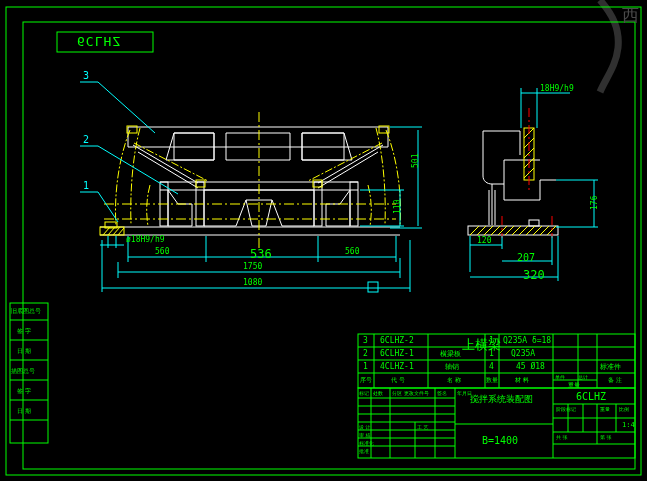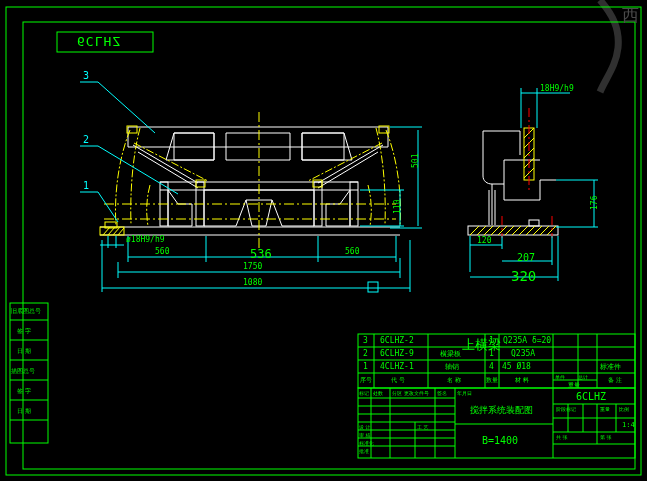--- a/index.html
+++ b/index.html
@@ -266,59 +266,59 @@
   <div class="txt" style="position:absolute;left:243px;top:262px;font-size:8px;color:#00ff00;">1750</div>
   <div class="txt" style="position:absolute;left:243px;top:278px;font-size:8px;color:#00ff00;">1080</div>
   <div class="txt" style="position:absolute;left:411px;top:168px;font-size:8px;color:#00ff00;transform:rotate(-90deg);transform-origin:left top;">501</div>
   <div class="txt" style="position:absolute;left:393px;top:214px;font-size:8px;color:#00ff00;transform:rotate(-90deg);transform-origin:left top;">110</div>
   <div class="txt" style="position:absolute;left:126px;top:235px;font-size:8px;color:#00ff00;">ø18H9/h9</div>
 
   <div class="txt" style="position:absolute;left:540px;top:84px;font-size:8px;color:#00ff00;">18H9/h9</div>
   <div class="txt" style="position:absolute;left:590px;top:210px;font-size:8px;color:#00ff00;transform:rotate(-90deg);transform-origin:left top;">176</div>
   <div class="txt" style="position:absolute;left:477px;top:236px;font-size:8px;color:#00ff00;">120</div>
   <div class="txt" style="position:absolute;left:517px;top:252px;font-size:10px;color:#00ff00;">207</div>
-  <div class="txt" style="position:absolute;left:511px;top:268px;font-size:14px;color:#00ff00;">320</div>
+  <div class="txt" style="position:absolute;left:523px;top:268px;font-size:12px;color:#00ff00;">320</div>
 
   <div class="txt" style="position:absolute;left:11px;top:307px;font-size:6px;color:#00ff00;font-family:'DejaVu Sans',sans-serif;">旧底图总号</div>
   <div class="txt" style="position:absolute;left:17px;top:327px;font-size:6px;color:#00ff00;font-family:'DejaVu Sans',sans-serif;">签 字</div>
   <div class="txt" style="position:absolute;left:17px;top:347px;font-size:6px;color:#00ff00;font-family:'DejaVu Sans',sans-serif;">日 期</div>
   <div class="txt" style="position:absolute;left:11px;top:367px;font-size:6px;color:#00ff00;font-family:'DejaVu Sans',sans-serif;">描图总号</div>
   <div class="txt" style="position:absolute;left:17px;top:387px;font-size:6px;color:#00ff00;font-family:'DejaVu Sans',sans-serif;">签 字</div>
   <div class="txt" style="position:absolute;left:17px;top:407px;font-size:6px;color:#00ff00;font-family:'DejaVu Sans',sans-serif;">日 期</div>
 
   <div class="txt" style="position:absolute;left:363px;top:336px;font-size:8px;color:#00ff00;">3</div>
   <div class="txt" style="position:absolute;left:380px;top:336px;font-size:8px;color:#00ff00;">6CLHZ-2</div>
   <div class="txt" style="position:absolute;left:462px;top:336px;font-size:13px;color:#00ff00;font-family:'DejaVu Sans',sans-serif;">上横梁</div>
   <div class="txt" style="position:absolute;left:489px;top:336px;font-size:8px;color:#00ff00;">1</div>
-  <div class="txt" style="position:absolute;left:503px;top:336px;font-size:8px;color:#00ff00;">Q235A  δ=20</div>
+  <div class="txt" style="position:absolute;left:503px;top:336px;font-size:8px;color:#00ff00;">Q235A  δ=18</div>
 
   <div class="txt" style="position:absolute;left:363px;top:349px;font-size:8px;color:#00ff00;">2</div>
-  <div class="txt" style="position:absolute;left:380px;top:349px;font-size:8px;color:#00ff00;">6CLHZ-9</div>
+  <div class="txt" style="position:absolute;left:380px;top:349px;font-size:8px;color:#00ff00;">6CLHZ-1</div>
   <div class="txt" style="position:absolute;left:440px;top:349px;font-size:7px;color:#00ff00;font-family:'DejaVu Sans',sans-serif;">横梁板</div>
   <div class="txt" style="position:absolute;left:489px;top:349px;font-size:8px;color:#00ff00;">1</div>
   <div class="txt" style="position:absolute;left:511px;top:349px;font-size:8px;color:#00ff00;">Q235A</div>
 
   <div class="txt" style="position:absolute;left:363px;top:362px;font-size:8px;color:#00ff00;">1</div>
   <div class="txt" style="position:absolute;left:380px;top:362px;font-size:8px;color:#00ff00;">4CLHZ-1</div>
   <div class="txt" style="position:absolute;left:445px;top:362px;font-size:7px;color:#00ff00;font-family:Liberation Serif, serif;">轴销</div>
   <div class="txt" style="position:absolute;left:489px;top:362px;font-size:8px;color:#00ff00;">4</div>
-  <div class="txt" style="position:absolute;left:502px;top:362px;font-size:8px;color:#00ff00;">45  Ø18</div>
+  <div class="txt" style="position:absolute;left:516px;top:362px;font-size:8px;color:#00ff00;">45  Ø18</div>
   <div class="txt" style="position:absolute;left:600px;top:362px;font-size:7px;color:#00ff00;font-family:'DejaVu Sans',sans-serif;">标准件</div>
 
   <div class="txt" style="position:absolute;left:360px;top:376px;font-size:6px;color:#00ff00;font-family:'DejaVu Sans',sans-serif;">序号</div>
   <div class="txt" style="position:absolute;left:391px;top:376px;font-size:6px;color:#00ff00;font-family:'DejaVu Sans',sans-serif;">代 号</div>
   <div class="txt" style="position:absolute;left:447px;top:376px;font-size:6px;color:#00ff00;font-family:'DejaVu Sans',sans-serif;">名 称</div>
   <div class="txt" style="position:absolute;left:486px;top:376px;font-size:6px;color:#00ff00;font-family:'DejaVu Sans',sans-serif;">数量</div>
   <div class="txt" style="position:absolute;left:515px;top:376px;font-size:6px;color:#00ff00;font-family:'DejaVu Sans',sans-serif;">材 料</div>
   <div class="txt" style="position:absolute;left:568px;top:381px;font-size:6px;color:#00ff00;font-family:'DejaVu Sans',sans-serif;">重量</div>
   <div class="txt" style="position:absolute;left:555px;top:374px;font-size:5px;color:#00ff00;font-family:'DejaVu Sans',sans-serif;">单件</div>
   <div class="txt" style="position:absolute;left:578px;top:374px;font-size:5px;color:#00ff00;font-family:'DejaVu Sans',sans-serif;">总计</div>
   <div class="txt" style="position:absolute;left:608px;top:376px;font-size:6px;color:#00ff00;font-family:'DejaVu Sans',sans-serif;">备 注</div>
 
-  <div class="txt" style="position:absolute;left:470px;top:404px;font-size:9px;color:#00ff00;font-family:'DejaVu Sans',sans-serif;">搅拌系统装配图</div>
+  <div class="txt" style="position:absolute;left:470px;top:393px;font-size:9px;color:#00ff00;font-family:'DejaVu Sans',sans-serif;">搅拌系统装配图</div>
   <div class="txt" style="position:absolute;left:482px;top:435px;font-size:10px;color:#00ff00;">B=1400</div>
   <div class="txt" style="position:absolute;left:576px;top:391px;font-size:10px;color:#00ff00;">6CLHZ</div>
   <div class="txt" style="position:absolute;left:622px;top:421px;font-size:7px;color:#00ff00;">1:4</div>
 
   <div class="txt" style="position:absolute;left:359px;top:390px;font-size:5px;color:#00ff00;font-family:'DejaVu Sans',sans-serif;">标记</div>
   <div class="txt" style="position:absolute;left:373px;top:390px;font-size:5px;color:#00ff00;font-family:'DejaVu Sans',sans-serif;">处数</div>
   <div class="txt" style="position:absolute;left:392px;top:390px;font-size:5px;color:#00ff00;font-family:'DejaVu Sans',sans-serif;">分区</div>
   <div class="txt" style="position:absolute;left:404px;top:390px;font-size:5px;color:#00ff00;font-family:'DejaVu Sans',sans-serif;">更改文件号</div>
   <div class="txt" style="position:absolute;left:437px;top:390px;font-size:5px;color:#00ff00;font-family:'DejaVu Sans',sans-serif;">签名</div>
   <div class="txt" style="position:absolute;left:457px;top:390px;font-size:5px;color:#00ff00;font-family:'DejaVu Sans',sans-serif;">年月日</div>

